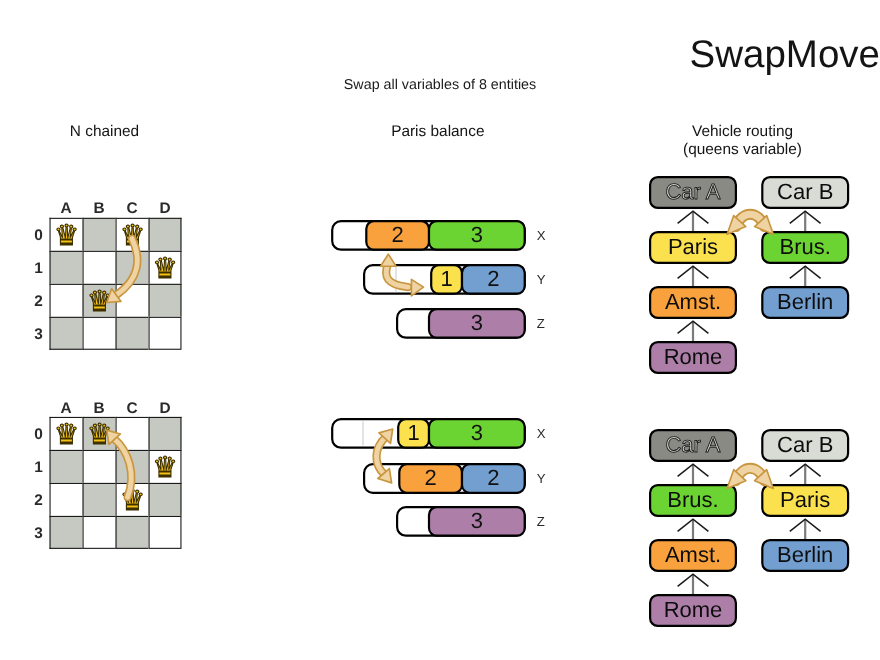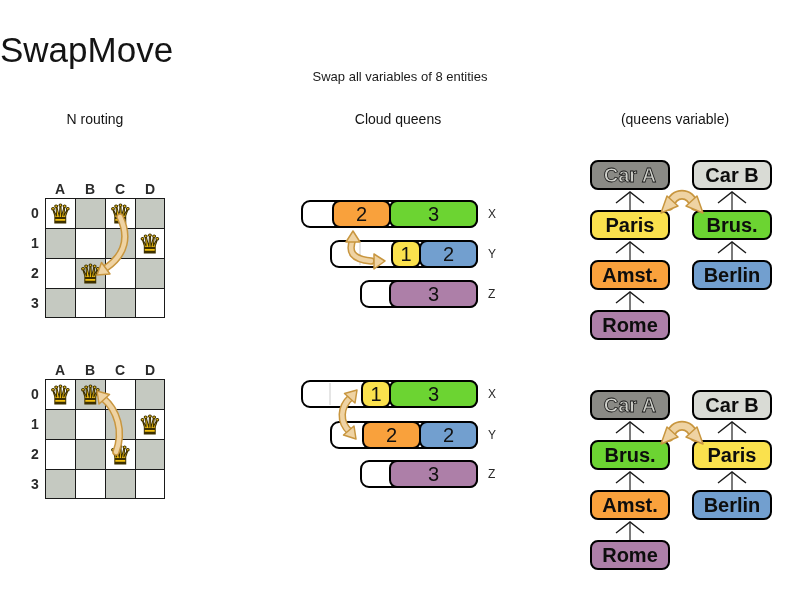--- a/index.html
+++ b/index.html
@@ -1,21 +1,21 @@
 <!DOCTYPE html>
 <html><head>
 <meta charset="utf-8">
 <style>
   * { box-sizing: border-box; margin: 0; padding: 0; }
   body { background: #fff; }
   #stage {
     position: relative; width: 800px; height: 600px; background: #fff;
     font-family: "Liberation Sans", sans-serif; overflow: hidden; color: #111;
   }
-  .title { position: absolute; left: 0; right: 0; top: 30px; text-align: left;
+  .title { position: absolute; left: 0; right: 0; top: 30px; text-align: right;
            font-size: 35px; color: #141414; }
   .subtitle { position: absolute; left: 0; right: 0; top: 69px; text-align: center;
               font-size: 13px; color: #1a1a1a; }
   .heading { position: absolute; font-size: 14px; color: #141414; text-align: center; line-height: 16px; }
   #h-nq { left: 25px;  top: 111px; width: 140px; }
   #h-cb { left: 328px; top: 111px; width: 140px; }
   #h-vr { left: 585px; top: 111px; width: 180px; }
 
   
   .board { position: absolute; display: grid;
@@ -38,21 +38,21 @@
                border: 2px solid #000; border-radius: 9px; }
   .seg-wrap { position: absolute; right: -2px; top: -2px; bottom: -2px; display: flex; }
   .seg { height: 28px; border: 2px solid #000; border-radius: 8px; margin-left: -2px;
          display: flex; align-items: center; justify-content: center;
          font-size: 20px; color: #111; }
   .cloud-label { position: absolute; font-size: 12px; color: #2a2a2a; }
 
   
   .vbox { position: absolute; width: 80px; height: 30px; border: 2px solid #000;
           border-radius: 8px; display: flex; align-items: center; justify-content: center;
-          font-size: 20px; color: #0d0d0d; font-weight: bold; }
+          font-size: 20px; color: #0d0d0d; }
   .vbox.light { color: #cfd0ca; -webkit-text-stroke: 0.8px #141414; }
 
   #overlay { position: absolute; left: 0; top: 0; z-index: 5; pointer-events: none; }
   .arrow-outline { fill: none; stroke: var(--arrow_stroke); stroke-width: 7.5; stroke-linecap: round; }
   .arrow-core    { fill: none; stroke: var(--arrow_fill);   stroke-width: 4.5; stroke-linecap: round; }
   .arrow-outline.thick { stroke-width: 10; }
   .arrow-core.thick    { stroke-width: 6.5; }
   .arrow-head { fill: var(--arrow_fill); stroke: var(--arrow_stroke);
                 stroke-width: 1.5; stroke-linejoin: round; }
   .guide-line { stroke: #cccccc; stroke-width: 1; }
@@ -60,23 +60,24 @@
   .chain-head { fill: none; stroke: #1b1b1b; stroke-width: 1.4; }
 </style>
 </head>
 <body>
 
 <div id="stage" style="--orange: #F9A13C; --green: #6CD432; --yellow: #FAE14D; --blue: #729FCF; --purple: #AD7FA8; --car_a_gray: #8A8A85; --car_b_gray: #D9DBD5; --board_gray: #C5C9C1; --arrow_fill: #EFD3A3; --arrow_stroke: #C8963F; --queen_gold: #F5C211;">
 
   <div class="title">SwapMove</div>
   <div class="subtitle">Swap all variables of 8 entities</div>
 
-  <div class="heading" id="h-nq">N routing</div>
-  <div class="heading" id="h-cb">Cloud queens</div>
+  <div class="heading" id="h-nq">N chained</div>
+  <div class="heading" id="h-cb">Paris balance</div>
   <div class="heading" id="h-vr">
+    <div>Vehicle routing</div>
     <div>(queens variable)</div>
   </div>
 
   <div class="board" id="board-before">
       <div class="blabel"></div>
       <div class="blabel">A</div>
       <div class="blabel">B</div>
       <div class="blabel">C</div>
       <div class="blabel">D</div>
       <div class="blabel">0</div>

